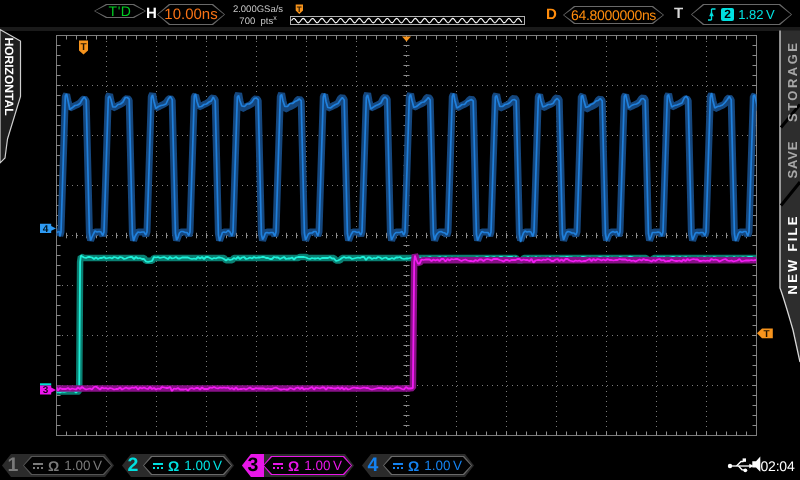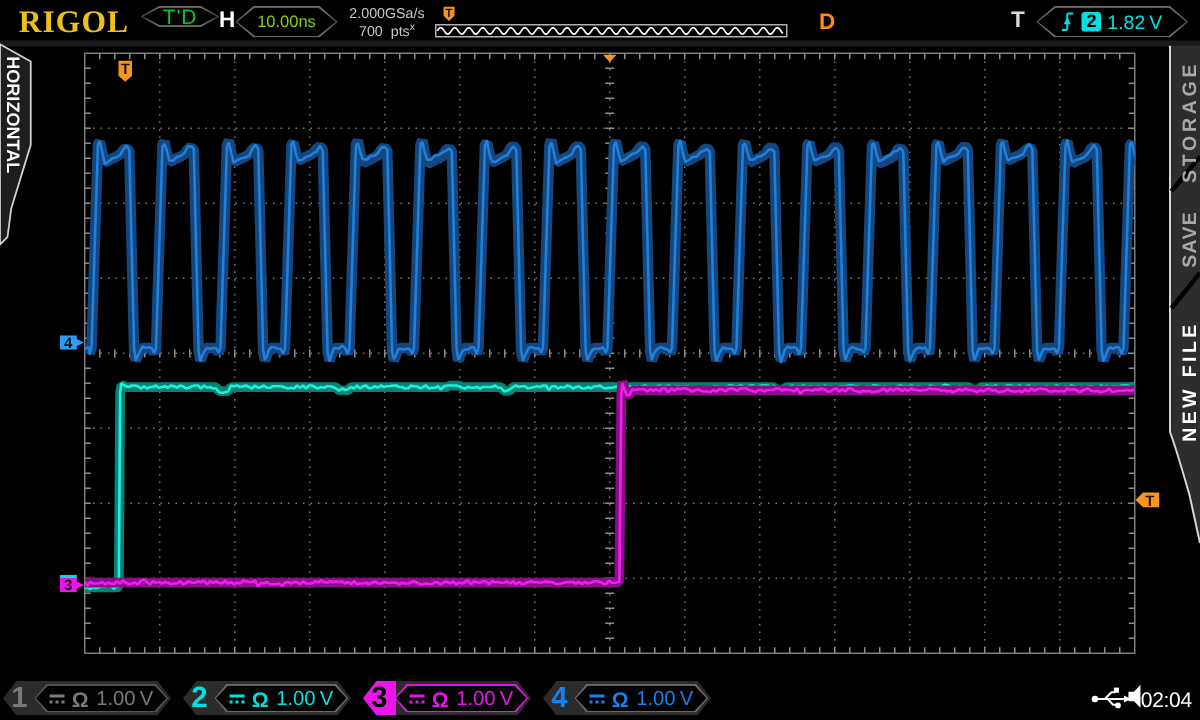--- a/index.html
+++ b/index.html
@@ -3,34 +3,38 @@
 html,body{margin:0;padding:0;background:#000;width:800px;height:480px;overflow:hidden;}
 #scr{position:relative;width:800px;height:480px;overflow:hidden;transform:translateZ(0);
 font-family:"Liberation Sans",sans-serif;}
 *{-webkit-font-smoothing:antialiased;text-rendering:geometricPrecision;}
 .dot{stroke:#7a7a7a;stroke-width:1;stroke-dasharray:1 4;fill:none}
 .abs{position:absolute;}
 </style></head><body>
 <div id="scr">
 
 <div class="abs" style="left:0;top:26.5px;width:800px;height:4.5px;background:#1a1a1a;"></div>
-<div class="abs" style="left:12.5px;top:1.5px;font-family:'Liberation Serif',serif;font-weight:bold;font-size:21px;color:#eec11a;letter-spacing:0.7px;">RIGOL</div>
 <div style="position:absolute;left:94px;top:4px;width:52px;height:14px;">
       <div style="position:absolute;inset:0;background:#696969;clip-path:polygon(12px 0,calc(100% - 12px) 0,100% 50%,calc(100% - 12px) 100%,12px 100%,0 50%)"></div>
       <div style="position:absolute;inset:1px;background:#000;clip-path:polygon(12px 0,calc(100% - 12px) 0,100% 50%,calc(100% - 12px) 100%,12px 100%,0 50%)"></div>
       <div style="position:absolute;inset:0;display:flex;align-items:center;justify-content:center;color:#00cc22;font-size:14px;font-weight:normal;letter-spacing:0.5px;">T'D</div>
     </div>
 <div class="abs" style="left:146px;top:5px;color:#fff;font-size:15px;font-weight:bold;">H</div>
 <div style="position:absolute;left:157px;top:4px;width:68px;height:21px;">
       <div style="position:absolute;inset:0;background:#696969;clip-path:polygon(12px 0,calc(100% - 12px) 0,100% 50%,calc(100% - 12px) 100%,12px 100%,0 50%)"></div>
       <div style="position:absolute;inset:1px;background:#000;clip-path:polygon(12px 0,calc(100% - 12px) 0,100% 50%,calc(100% - 12px) 100%,12px 100%,0 50%)"></div>
-      <div style="position:absolute;inset:0;display:flex;align-items:center;justify-content:center;color:#84cc16;font-size:11px;text-align:center;">10.00ns</div>
+      <div style="position:absolute;inset:0;display:flex;align-items:center;justify-content:center;color:#f97316;font-size:15px;text-align:center;">10.00ns</div>
     </div>
 <div class="abs" style="left:229px;top:4.5px;width:58px;color:#c6c6c6;font-size:9.5px;text-align:center;line-height:9.5px;">2.000GSa/s<br>700&nbsp;&nbsp;pts<sup style="font-size:7px;">x</sup></div>
 <div class="abs" style="left:546px;top:6px;color:#ff8c0c;font-size:15px;font-weight:bold;">D</div>
+<div style="position:absolute;left:563px;top:6px;width:101px;height:18px;">
+      <div style="position:absolute;inset:0;background:#696969;clip-path:polygon(11px 0,calc(100% - 11px) 0,100% 50%,calc(100% - 11px) 100%,11px 100%,0 50%)"></div>
+      <div style="position:absolute;inset:1px;background:#000;clip-path:polygon(11px 0,calc(100% - 11px) 0,100% 50%,calc(100% - 11px) 100%,11px 100%,0 50%)"></div>
+      <div style="position:absolute;inset:0;display:flex;align-items:center;justify-content:center;color:#ff8c0c;font-size:14px;letter-spacing:-0.3px;">64.8000000ns</div>
+    </div>
 <div class="abs" style="left:674px;top:5px;color:#d8d8d8;font-size:15px;font-weight:bold;">T</div>
 <div style="position:absolute;left:691px;top:4px;width:101px;height:21px;">
       <div style="position:absolute;inset:0;background:#696969;clip-path:polygon(12px 0,calc(100% - 12px) 0,100% 50%,calc(100% - 12px) 100%,12px 100%,0 50%)"></div>
       <div style="position:absolute;inset:1px;background:#000;clip-path:polygon(12px 0,calc(100% - 12px) 0,100% 50%,calc(100% - 12px) 100%,12px 100%,0 50%)"></div>
       <div style="position:absolute;inset:0;display:flex;align-items:center;justify-content:center;color:#00e0e0;font-size:13px;">
         <svg width="9" height="14" viewBox="0 0 9 14" style="margin-right:4px;">
           <path d="M0,12h3.5M3.5,12V1M3.5,1h4" stroke="#00e0e0" stroke-width="1.3" fill="none"></path>
           <path d="M3.5,3.2l-2.3,5h4.6z" fill="#00e0e0"></path>
         </svg>
         <span style="display:inline-block;width:13px;height:13px;background:#00e0e0;border-radius:2px;color:#000;font-weight:bold;font-size:12px;text-align:center;line-height:13px;margin-right:4px;">2</span>

